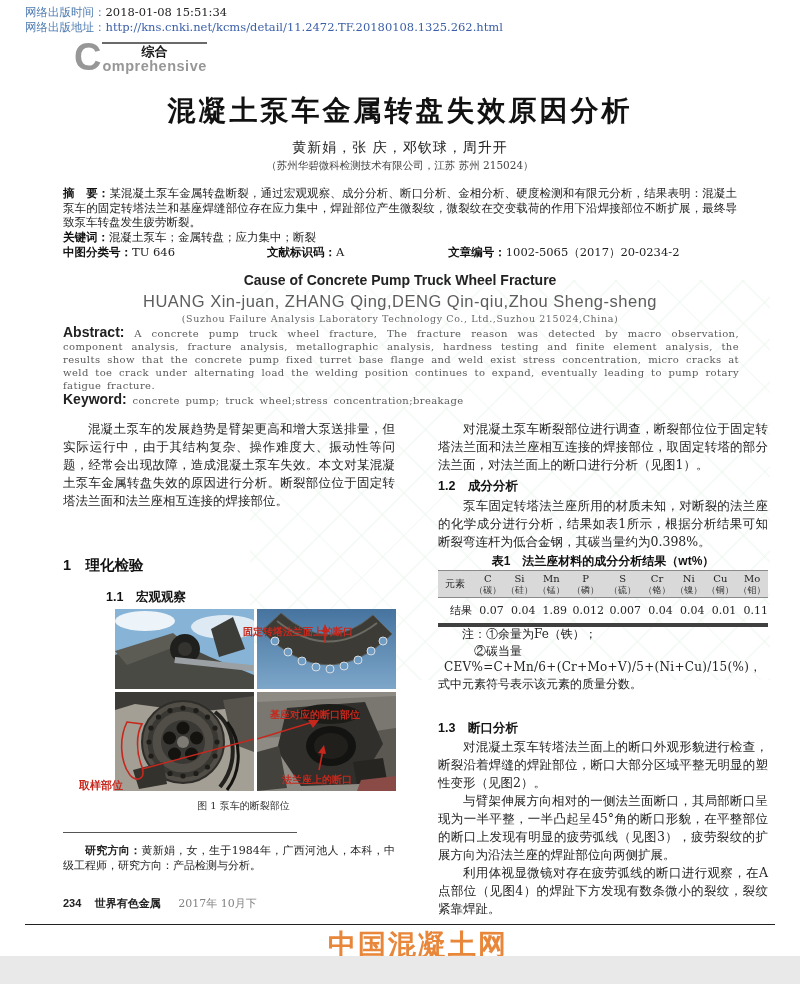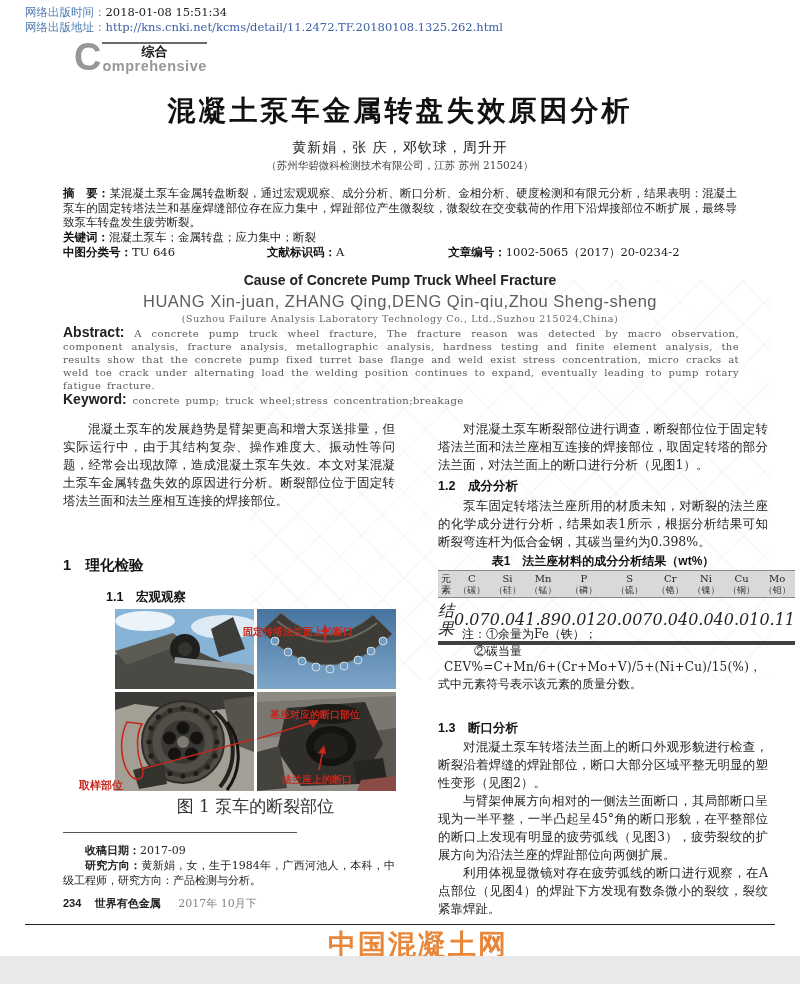--- a/index.html
+++ b/index.html
@@ -50,37 +50,37 @@
   .col p{margin:0;text-indent:2em;}
   .h-sec{font-family:"Liberation Sans",sans-serif;font-weight:bold;color:#111;text-indent:0;}
   .h1{font-size:14.5px;}
   .h2{font-size:12.5px;}
   .abs{position:absolute;}
   
   #figure1{position:absolute;left:0;top:189px;width:332px;height:212px;}
   .photos{position:absolute;left:52px;top:0;width:281px;display:grid;grid-template-columns:139px 139px;grid-template-rows:80px 99px;gap:3px;}
   .photos svg{display:block;}
   .ann{position:absolute;font-family:"Liberation Sans",sans-serif;font-weight:bold;color:#c6281e;white-space:nowrap;z-index:5;}
-  .fig-cap{position:absolute;left:52px;top:188px;width:281px;text-align:center;font-size:17px;color:#333;}
+  .fig-cap{position:absolute;left:40px;top:188px;width:281px;text-align:center;font-size:10px;color:#333;}
   
   .footnote{position:absolute;left:0;top:412px;width:332px;font-size:11px;line-height:15px;}
   .footnote .rule{width:234px;border-top:1px solid #555;margin-bottom:10px;}
   .footnote .lbl{font-family:"Liberation Sans",sans-serif;font-weight:bold;}
   .footnote p{margin:0;text-indent:2em;text-align:justify;}
   
   .tbl-cap{position:absolute;top:132px;width:100%;text-align:center;
     font-family:"Liberation Sans",sans-serif;font-size:12px;font-weight:bold;color:#111;}
   table.comp{position:absolute;top:150px;width:100%;border-collapse:collapse;
     border-top:1px solid #8a8a8a;border-bottom:4px solid #404040;}
   table.comp thead{background:#d9d9d9;}
   table.comp thead tr{border-bottom:1px solid #8a8a8a;}
   table.comp th{font-weight:normal;font-size:10px;line-height:10.5px;padding:3px 0 2px;text-align:center;}
   table.comp th .sym{display:block;font-size:10px;}
   table.comp th .cn{display:block;font-size:9px;color:#333;}
-  table.comp td{font-size:16px;padding:4px 0 3px;text-align:left;font-style:italic;}
+  table.comp td{font-size:11px;padding:4px 0 3px;text-align:right;}
   .notes{position:absolute;top:206px;width:100%;font-size:12px;line-height:16.5px;}
   .notes div{margin:0;}
   .n1{text-indent:2em;} .n2{text-indent:3em;} .n3{text-indent:.5em;letter-spacing:.3px;} .n4{text-indent:0;}
   
   .footer-rule{position:absolute;left:25px;top:924px;width:750px;border-top:1.5px solid #222;}
   .footer{position:absolute;left:63px;top:896px;font-size:11px;color:#222;}
   .footer .pg{font-family:"Liberation Sans",sans-serif;font-weight:bold;margin-right:10px;}
   .footer .jn{font-family:"Liberation Sans",sans-serif;font-weight:bold;margin-right:14px;}
   .footer .iss{color:#828282;}
   .orange-mark{position:absolute;left:328px;top:926px;font-family:"Liberation Sans",sans-serif;
@@ -237,21 +237,20 @@
       </div>
       <span class="ann" style="left:180px;top:14px;font-size:10px;">固定转塔法兰面上的断口</span>
       <span class="ann" style="left:207px;top:97px;font-size:10px;">基座对应的断口部位</span>
       <span class="ann" style="left:219px;top:162px;font-size:10px;">法兰座上的断口</span>
       <span class="ann" style="left:16px;top:167px;font-size:11px;">取样部位</span>
       <div class="fig-cap">图 1 泵车的断裂部位</div>
     </div>
 
     <div class="footnote">
       <div class="rule"></div>
-      <p><span class="lbl">收稿日期：</span><span>2017-09</span></p>
       <p><span class="lbl">研究方向：</span><span>黄新娟，女，生于1984年，广西河池人，本科，中级工程师，研究方向：产品检测与分析。</span></p>
     </div>
   </div>
 
   <div id="right-col" class="col">
     <p class="abs" style="top:0;left:0;width:330px;">对混凝土泵车断裂部位进行调查，断裂部位位于固定转塔法兰面和法兰座相互连接的焊接部位，取固定转塔的部分法兰面，对法兰面上的断口进行分析（见图1）。</p>
     <div class="abs h-sec h2" style="top:57px;left:0;">1.2　成分分析</div>
     <p class="abs" style="top:77px;left:0;width:330px;">泵车固定转塔法兰座所用的材质未知，对断裂的法兰座的化学成分进行分析，结果如表1所示，根据分析结果可知断裂弯连杆为低合金钢，其碳当量约为0.398%。</p>
 
     <div class="tbl-cap">表1　法兰座材料的成分分析结果（wt%）</div>

